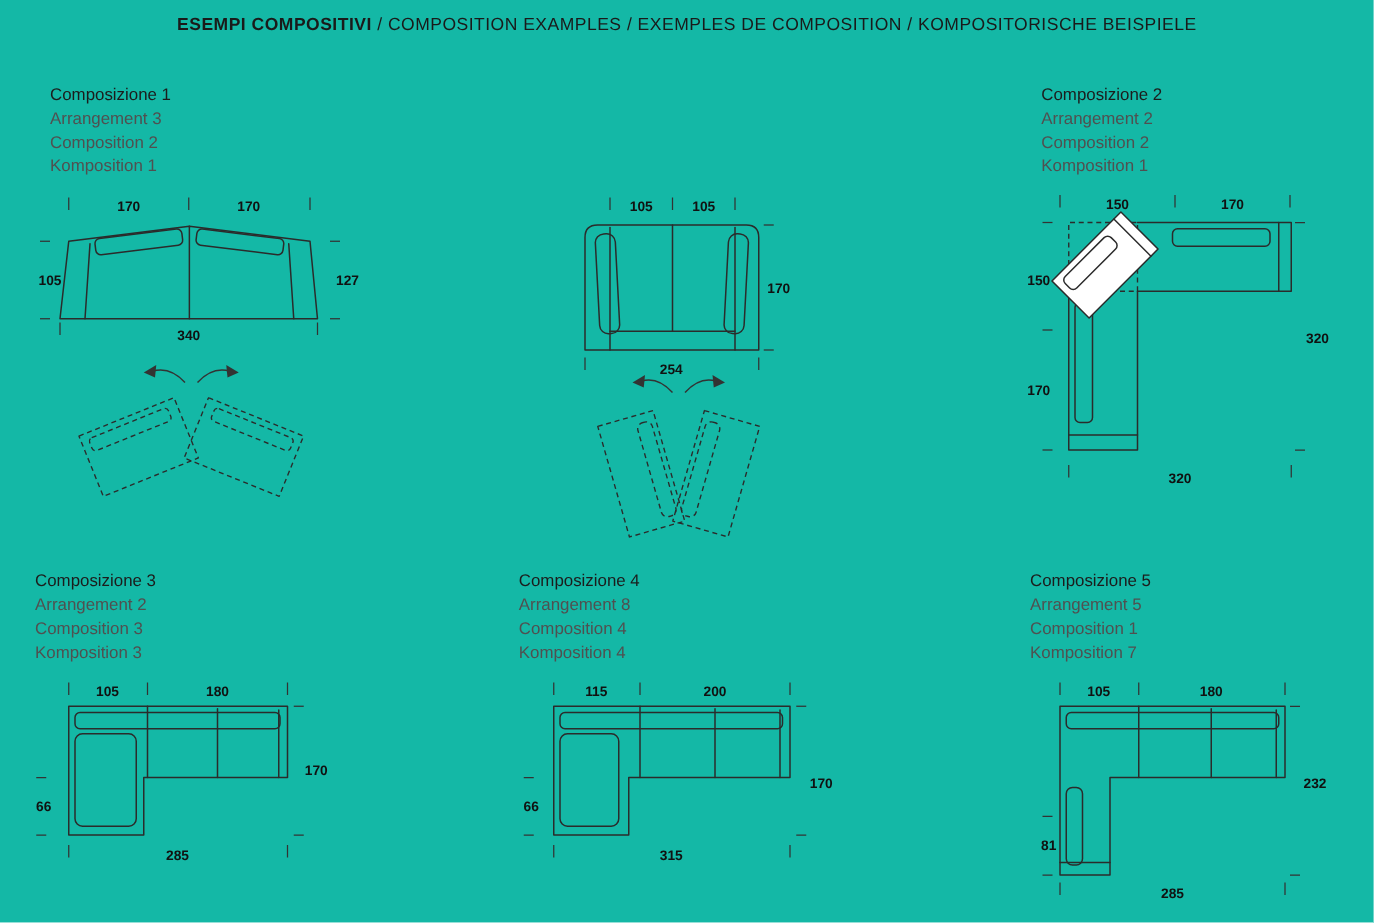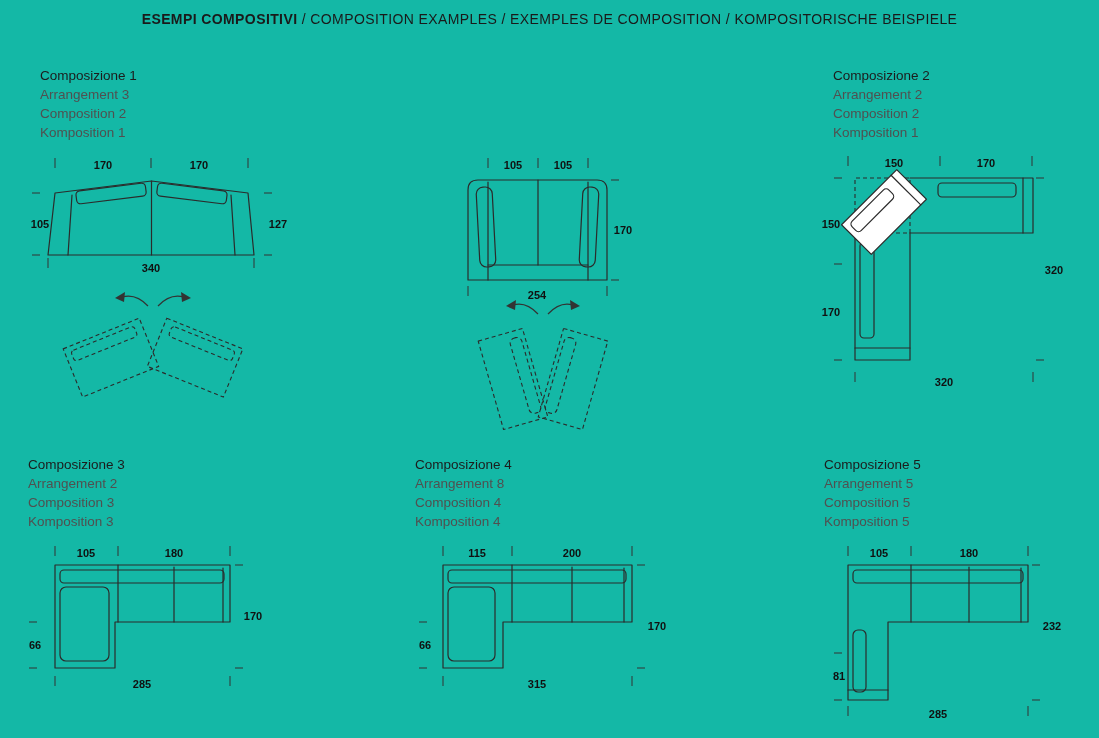--- a/index.html
+++ b/index.html
@@ -51,22 +51,22 @@
   <div class="titles" style="left:415px;top:455px">
     <div class="t-main">Composizione 4</div>
     <div class="t-sub">Arrangement 8</div>
     <div class="t-sub">Composition 4</div>
     <div class="t-sub">Komposition 4</div>
   </div>
 
   <div class="titles" style="left:824px;top:455px">
     <div class="t-main">Composizione 5</div>
     <div class="t-sub">Arrangement 5</div>
-    <div class="t-sub">Composition 5</div>
-    <div class="t-sub">Komposition 5</div>
+    <div class="t-sub">Composition 1</div>
+    <div class="t-sub">Komposition 7</div>
   </div>
 
   <svg style="left:28px;top:152px" width="260" height="126" viewBox="0 0 260 126">
     <g class="tick">
       <line x1="27" y1="6" x2="27" y2="16"></line>
         <line x1="123" y1="6" x2="123" y2="16"></line>
         <line x1="220" y1="6" x2="220" y2="16"></line>
       <line x1="20" y1="106" x2="20" y2="116"></line>
         <line x1="226" y1="106" x2="226" y2="116"></line>
       <line x1="4" y1="41" x2="12" y2="41"></line>

